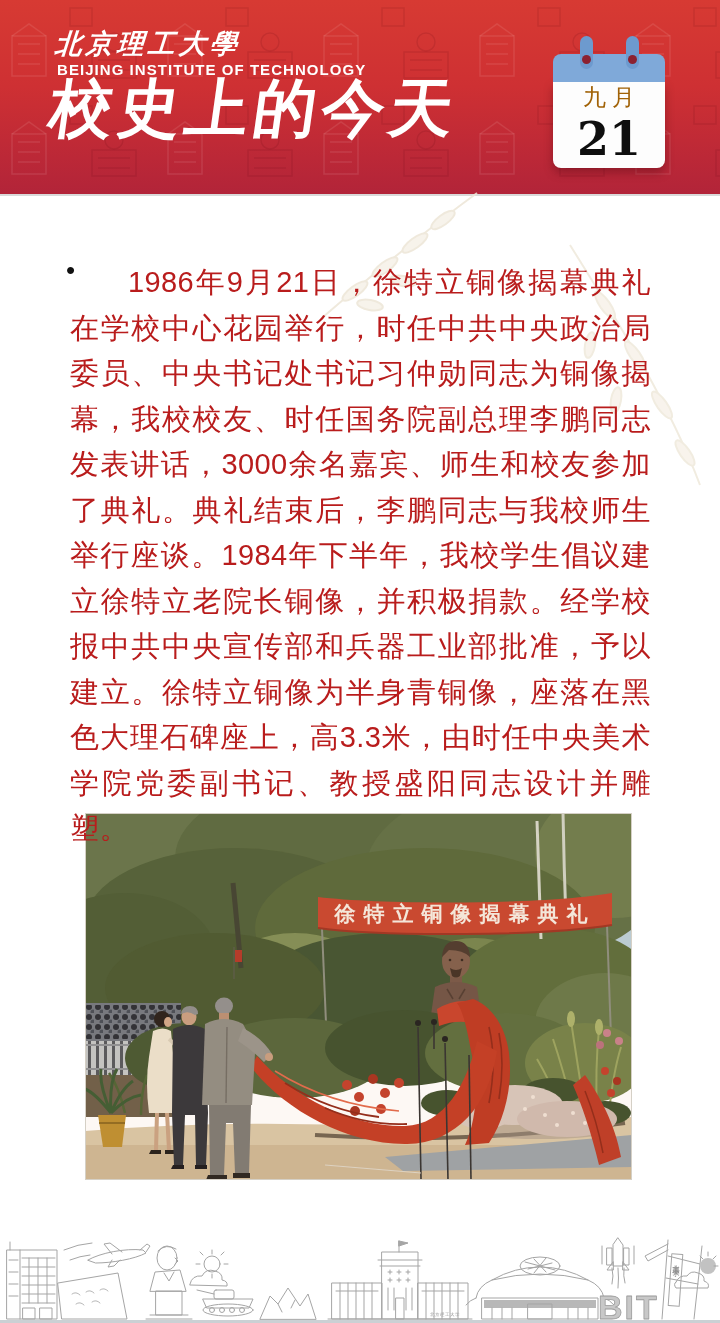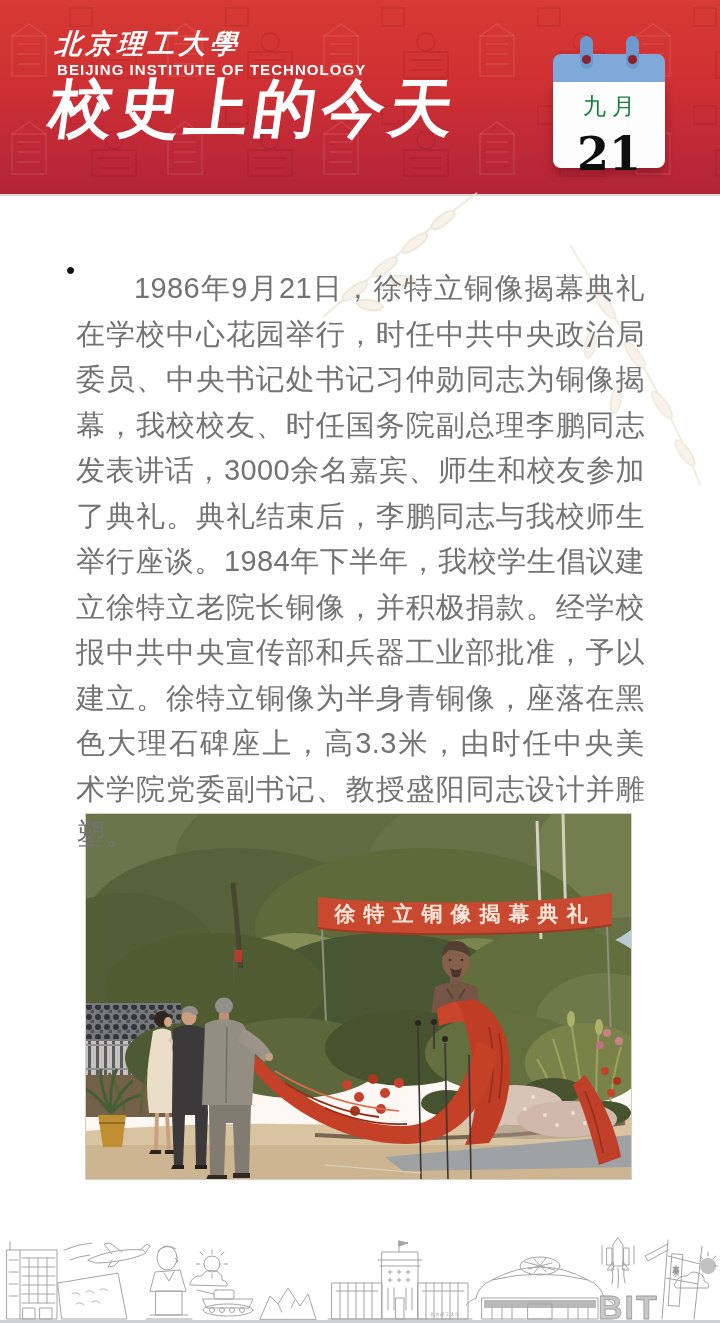--- a/index.html
+++ b/index.html
@@ -26,31 +26,31 @@
   .cal-pin{position:absolute;top:0;width:13px;height:33px;border-radius:7px;
            background:#6d9ace;z-index:3;}
   .cal-pin.left{left:27px;} .cal-pin.right{left:73px;}
   .cal-pin::after{content:"";position:absolute;left:2px;bottom:5px;width:9px;height:9px;
                   border-radius:50%;background:#8c2130;}
   .cal-bar{position:absolute;left:0;top:18px;width:112px;height:28px;
            border-radius:8px 8px 0 0;background:#7fa9d9;z-index:2;}
   .cal-body{position:absolute;left:0;top:46px;width:112px;height:86px;background:#fdfdfd;
             border-radius:0 0 8px 8px;box-shadow:0 5px 10px rgba(70,5,15,.35);
             z-index:1;text-align:center;}
-  .cal-month{margin-top:9px;font-family:"Liberation Serif","DejaVu Serif",serif;
-             font-size:23px;letter-spacing:6px;padding-left:6px;color:#15803d;}
+  .cal-month{font-family:"Liberation Serif","DejaVu Serif",serif;
+             font-size:23px;letter-spacing:6px;padding-left:6px;color:#a16207;}
   .cal-day{font-family:"DejaVu Serif","Liberation Serif",serif;font-size:46px;
-           font-weight:bold;line-height:1;margin-top:9px;color:#0e0e0e;}
+           font-weight:bold;line-height:1;margin-top:3px;color:#0e0e0e;}
 
   
   .laurel{position:absolute;z-index:0;opacity:.85;}
   .laurel-a{left:315px;top:185px;}
   .laurel-b{left:550px;top:235px;}
   .article{position:absolute;left:60px;top:250px;width:601px;z-index:1;}
-  .article p{margin:16px;font-size:29px;line-height:45.5px;color:#737373;
+  .article p{margin:10px;font-size:29px;line-height:45.5px;color:#b91c1c;
              text-align:justify;text-indent:58px;letter-spacing:.4px;}
   .bullet{position:absolute;left:6px;top:5px;font-size:26px;color:#111;}
 
   
   .photo{position:absolute;left:85px;top:813px;width:547px;height:367px;display:block;}
 
   
   .footer-art{position:absolute;left:0;top:1236px;width:720px;height:84px;display:block;}
   .bottom-line{position:absolute;left:0;bottom:0;width:720px;height:3px;background:#cbd0d4;}
 </style>

